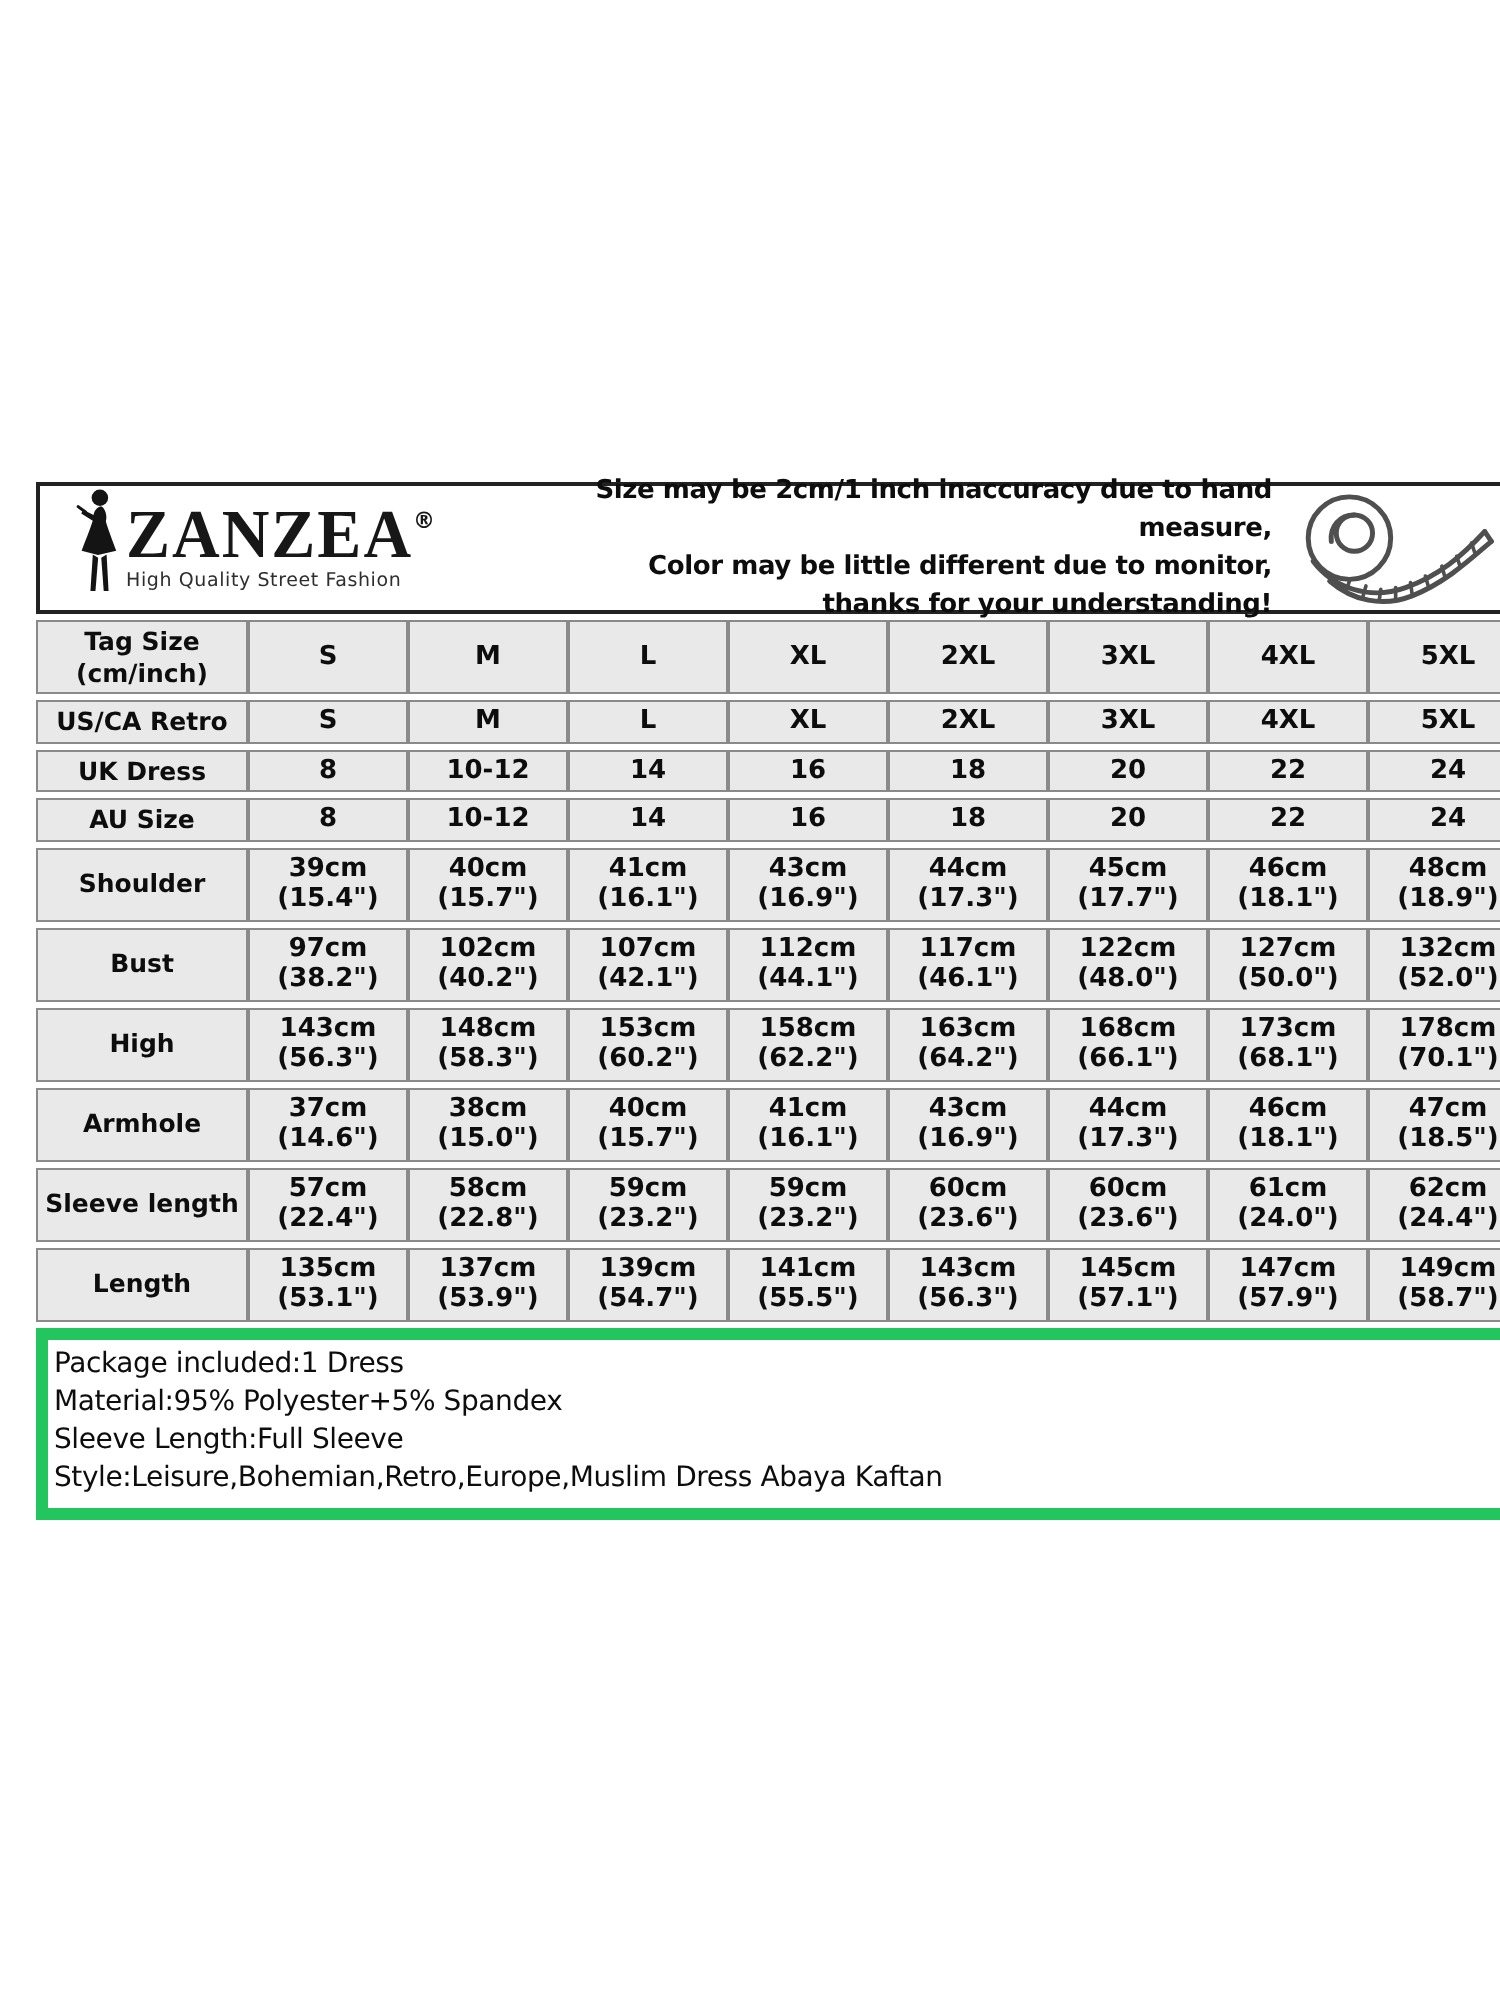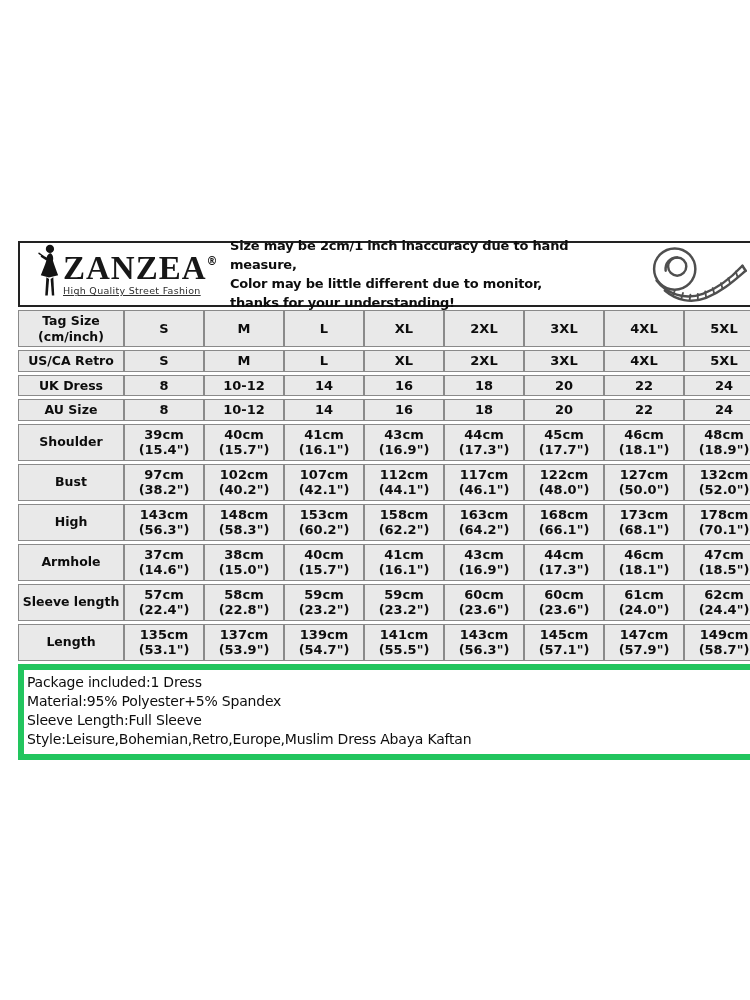--- a/index.html
+++ b/index.html
@@ -17,23 +17,23 @@
   }
   .logo{display:flex;align-items:center;width:192px;flex:none;padding-left:10px;}
   .logo-figure{flex:none;margin-right:2px;margin-top:-2px;}
   .logo-textblock{display:flex;flex-direction:column;line-height:1;}
   .logo-word{
     font-family:"Liberation Serif","DejaVu Serif",serif;font-weight:bold;
     font-size:33px;letter-spacing:1px;color:#171717;transform:scaleY(1.04);
     white-space:nowrap;
   }
   .logo-reg{font-size:11px;vertical-align:14px;letter-spacing:0;font-family:"DejaVu Sans",sans-serif;font-weight:bold;}
-  .logo-tagline{font-size:9.5px;color:#2e2e2e;letter-spacing:0.3px;margin-top:1px;white-space:nowrap;text-decoration:underline;}
+  .logo-tagline{font-size:9.5px;color:#2e2e2e;letter-spacing:0.3px;margin-top:1px;white-space:nowrap;}
   .notice{
-    flex:1;text-align:left;font-weight:bold;font-size:13px;line-height:19px;
+    flex:1;text-align:right;font-weight:bold;font-size:13px;line-height:19px;
     letter-spacing:-0.2px;color:#0d0d0d;padding:0 2px;
   }
   .tape{flex:none;width:118px;display:flex;justify-content:center;align-items:center;}
 
   
   table.size-table{
     width:100%;border-collapse:separate;border-spacing:0 3px;
     table-layout:fixed;margin:0;border-radius:22px;
   }
   col.label-col{width:106px;}

